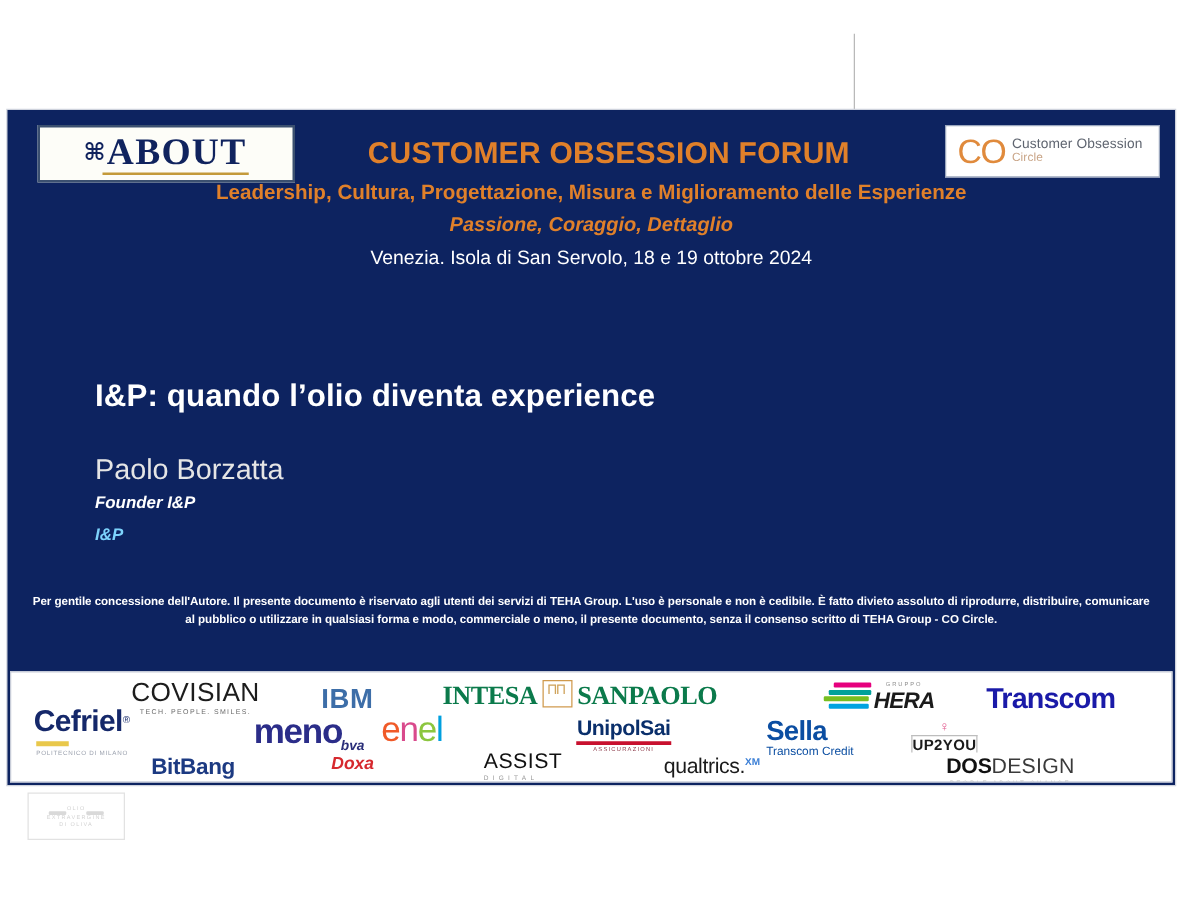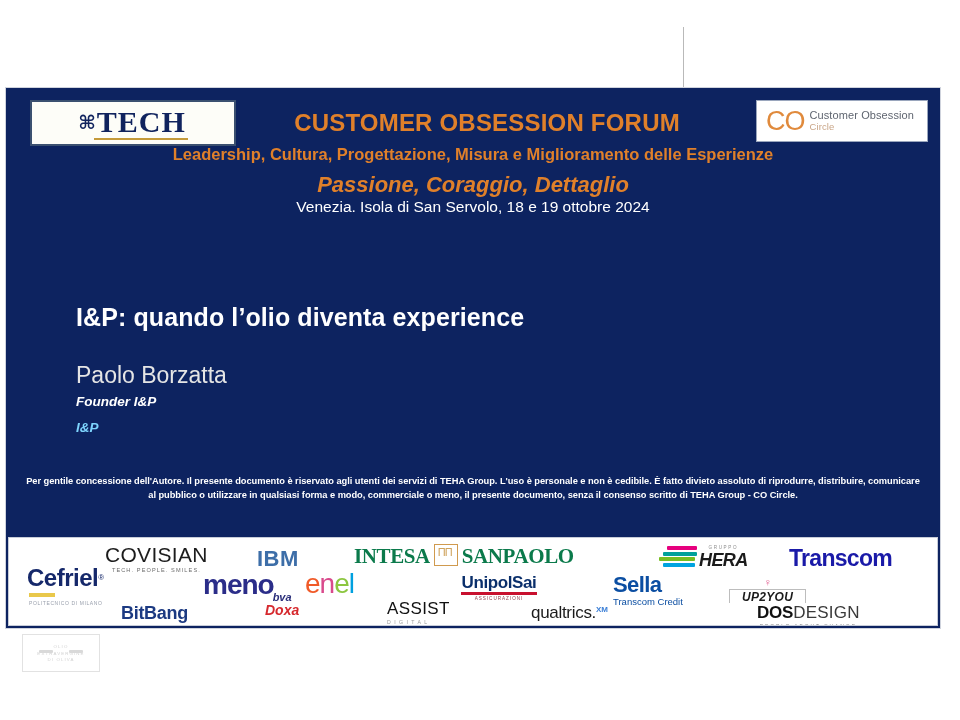--- a/index.html
+++ b/index.html
@@ -133,21 +133,21 @@
   }
   .hdr-sub1 {
     top: 57px;
     color: #e0802a;
     font-size: 16.5px;
     font-weight: bold;
   }
   .hdr-sub2 {
     top: 84px;
     color: #e0802a;
-    font-size: 22px;
+    font-size: 16px;
     font-weight: bold;
     font-style: italic;
   }
   .hdr-sub3 {
     top: 110px;
     color: #ffffff;
     font-size: 15.5px;
     font-weight: normal;
   }
 
@@ -285,21 +285,21 @@
   .l-sella    { left: 604px; top: 36px;}
   .sella-w    { color:#0b4ea2; font-size:22px; font-weight:bold; letter-spacing:-.6px;}
   .sella-sub  { display:block; color:#0b4ea2; font-size:9.5px; margin-top:1px;}
 
   .l-transcom { left: 780px; top: 9px;}
   .transcom-w { color:#1a1aa8; font-size:23px; font-weight:bold; letter-spacing:-.7px;}
 
   .l-up2you   { left: 720px; top: 40px; text-align:center;}
   .up2you-mark{ display:block; color:#e0558a; font-size:11px; line-height:.9;}
   .up2you-w   { display:inline-block; color:#1b1b1b; font-size:12px; font-weight:bold; letter-spacing:.3px;
-                border-top:1px solid #bdbdbd; border-left:1px solid #bdbdbd; border-right:1px solid #bdbdbd; padding:1px 12px 0;font-style:italic;}
+                border-top:1px solid #bdbdbd; border-left:1px solid #bdbdbd; border-right:1px solid #bdbdbd; padding:1px 0 0;}
 
   .l-dosdesign{ left: 748px; top: 66px; text-align:center;}
   .dos-b      { color:#111111; font-size:17px; font-weight:bold; letter-spacing:-.2px;}
   .dos-n      { color:#3a3a3a; font-size:17px; font-weight:normal; letter-spacing:.2px;}
   .dos-sub    { display:block; color:#8a8a8a; font-size:5px; letter-spacing:1.9px; margin-top:3px;}
 
   
   .olive-box {
     position: absolute;
     left: 22px;
@@ -334,21 +334,21 @@
 <body>
 
 <div id="page">
 
   <div class="guide-line"></div>
 
   <div class="slide">
 
     <div class="teha-box">
       <span class="teha-mark">⌘</span>
-        <span class="teha-word">TECH</span>
+        <span class="teha-word">ABOUT</span>
     </div>
 
     <div class="co-box">
       <span class="co-mark">CO</span>
       <span class="co-text">
         <span class="co-text-1">Customer Obsession</span>
         <span class="co-text-2">Circle</span>
       </span>
     </div>
 

